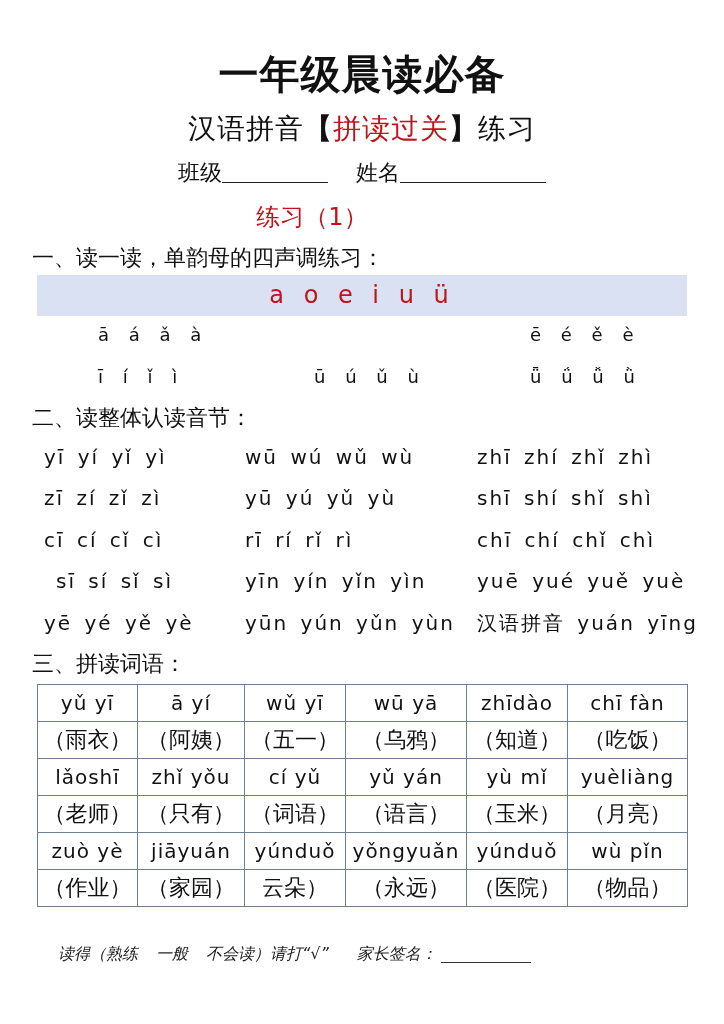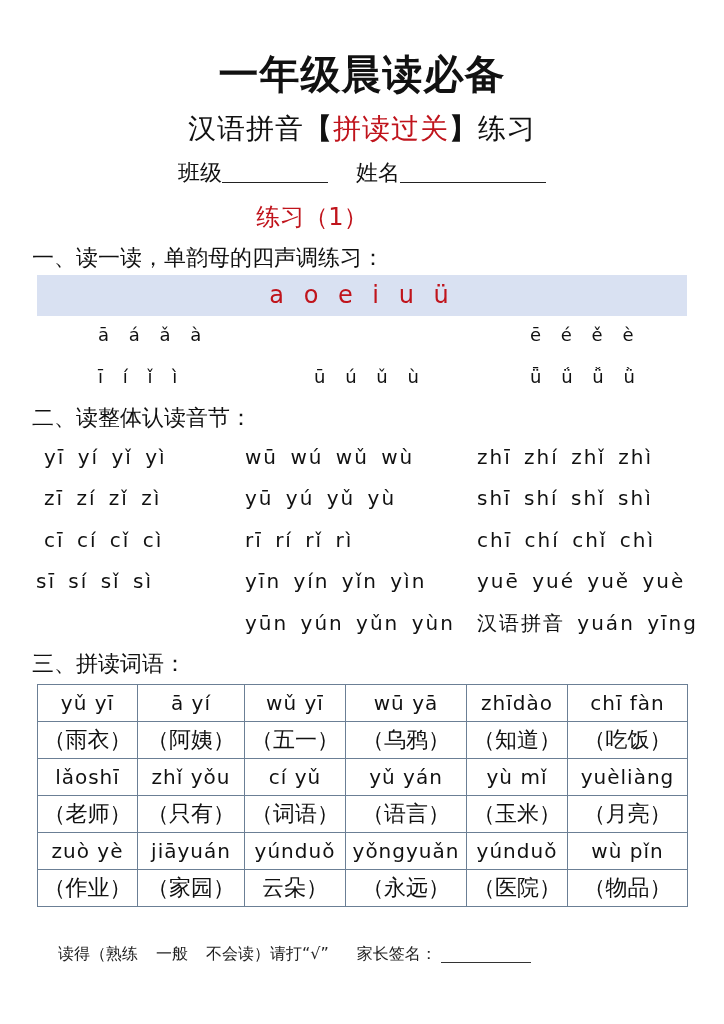--- a/index.html
+++ b/index.html
@@ -42,21 +42,21 @@
     table-layout: fixed;
     border-radius: 8px;
   }
   table.words td {
     border: 1.5px solid #6b7f95; height: 36px; padding: 0; text-align: center;
     font-size: 20px; line-height: 36px; white-space: nowrap; overflow: hidden;
   }
   table.words td.py { letter-spacing: 1px; }
   table.words td.hz { font-size: 22px; margin-top: 12px; }
   .footer {
-    left: 58px; top: 940px; font-size: 16px; line-height: 28px; color: #222;
+    left: 58px; top: 940px; font-size: 16px; line-height: 28px; color: #222; font-style: italic;
   }
   .footer .sig-line { display: inline-block; width: 90px; border-bottom: 1.5px solid #333; height: 18px; vertical-align: bottom; margin-bottom: 5px; margin-left: 4px; }
   .footer .gap { display: inline-block; width: 28px; }
 </style>
 </head>
 <body>
 
 <div class="abs title1">一年级晨读必备</div>
 <div class="abs title2">
   <span>汉语拼音</span><span class="brk">【</span><span class="red">拼读过关</span><span class="brk">】</span><span>练习</span>
@@ -90,25 +90,26 @@
   <span style="left:44px">zī zí zǐ zì</span>
   <span style="left:245px">yū yú yǔ yù</span>
   <span style="left:477px">shī shí shǐ shì</span>
 </div>
 <div class="abs syl-row" style="top:523px">
   <span style="left:44px">cī cí cǐ cì</span>
   <span style="left:245px">rī rí rǐ rì</span>
   <span style="left:477px">chī chí chǐ chì</span>
 </div>
 <div class="abs syl-row" style="top:564px">
-  <span style="left:36px">sī sí sǐ sì</span>
+  <span style="left:56px">sī sí sǐ sì</span>
   <span style="left:245px">yīn yín yǐn yìn</span>
   <span style="left:477px">yuē yué yuě yuè</span>
 </div>
 <div class="abs syl-row" style="top:606px">
+  <span style="left:44px">yē yé yě yè</span>
   <span style="left:245px">yūn yún yǔn yùn</span>
   <span style="left:477px">汉语拼音 yuán yīng</span>
 </div>
 
 <div class="abs section-h" style="top:649px">三、拼读词语：</div>
 
 <table class="words">
   <colgroup>
     <col style="width:100px">
       <col style="width:107px">

